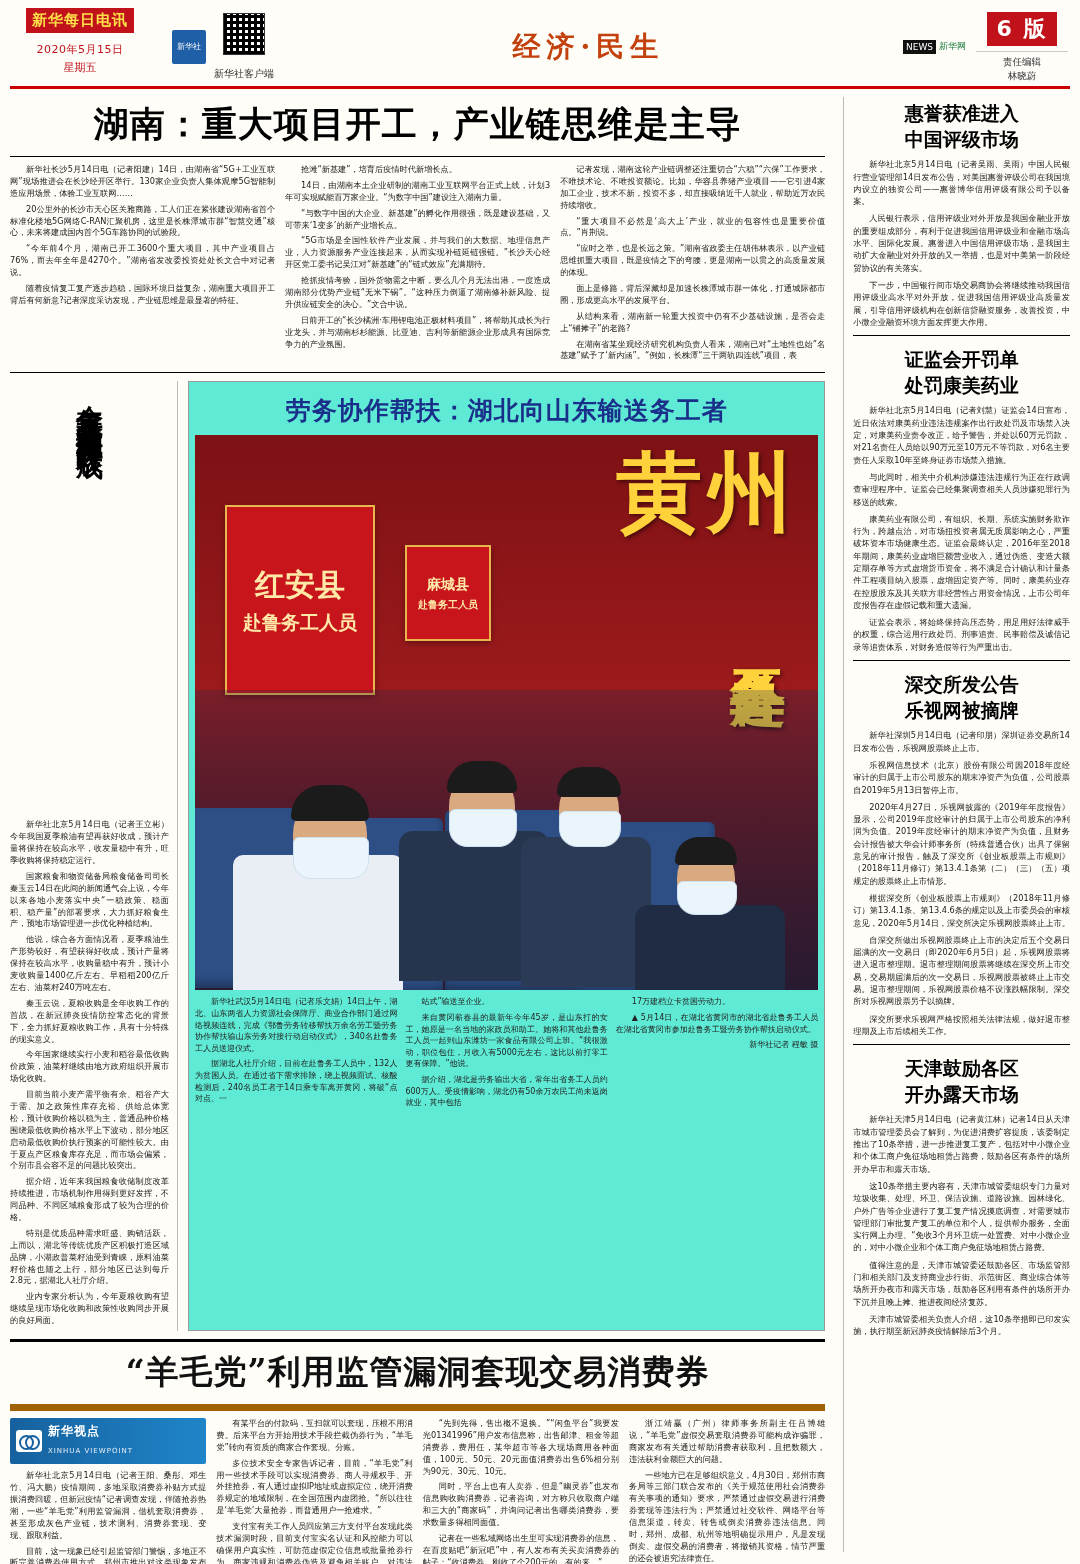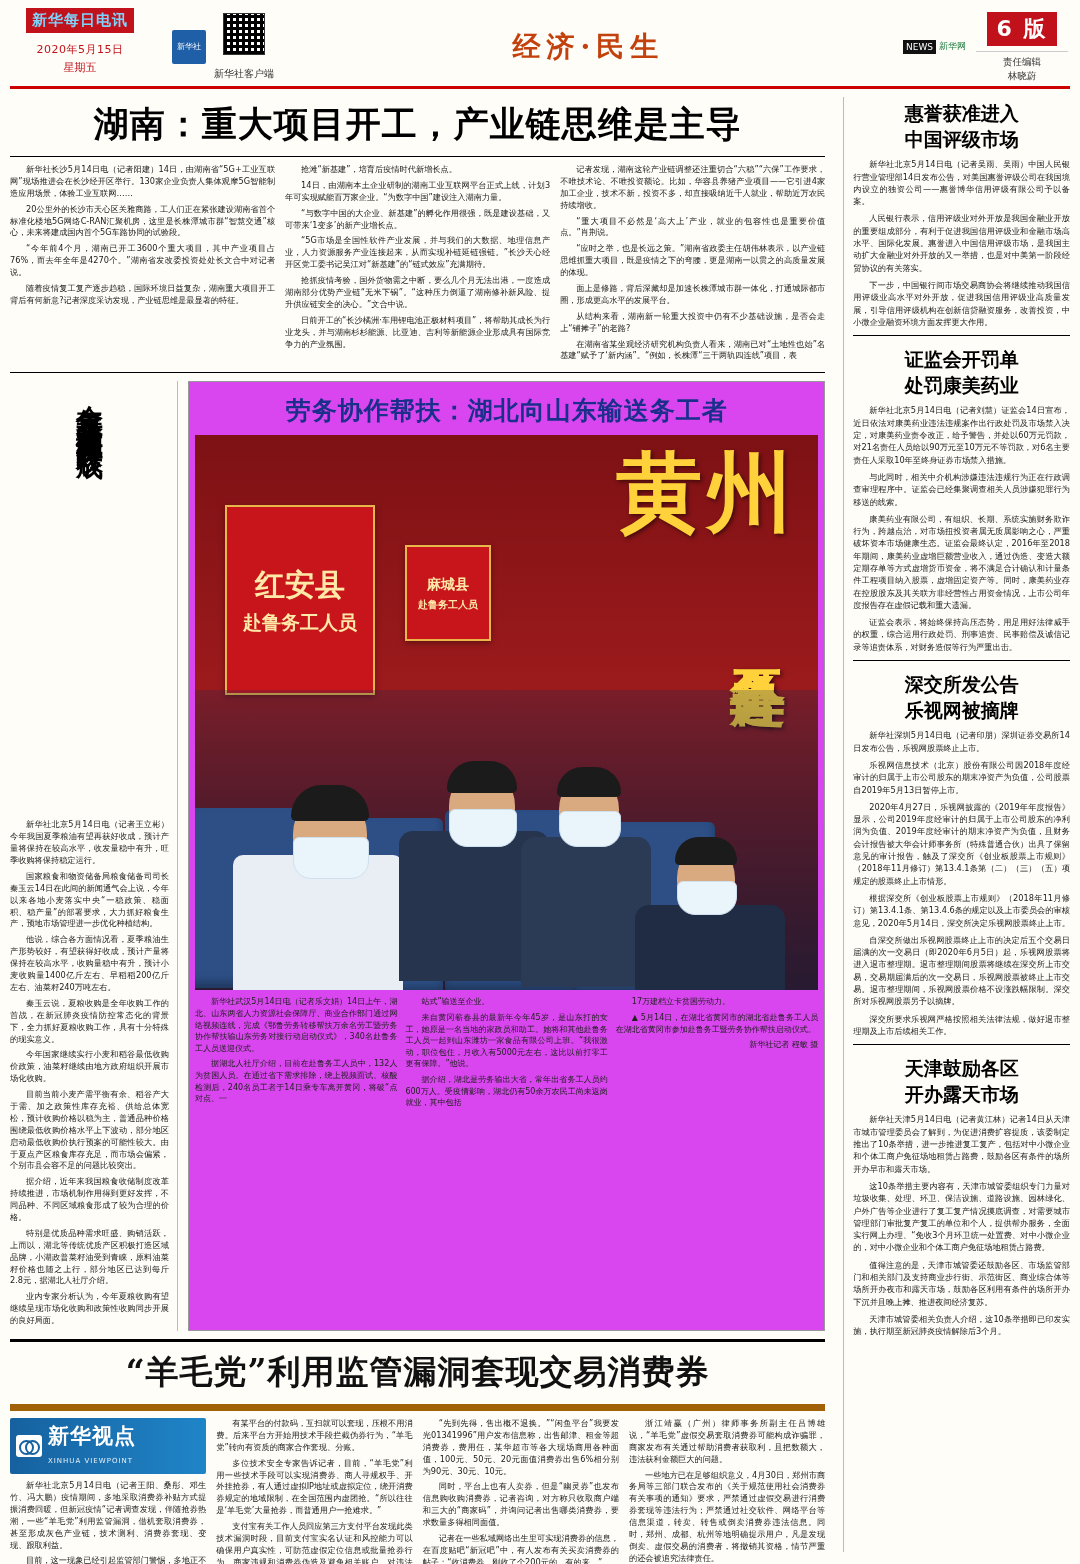--- a/index.html
+++ b/index.html
@@ -8,21 +8,21 @@
     background:#fffdf8;
     font-family:"DejaVu Sans","Liberation Sans",sans-serif;
     color:#111;
     overflow:hidden;
   }
   .page{position:relative;width:1080px;height:1564px;box-sizing:border-box;padding:8px 10px 6px 10px;}
 
   
   .masthead{display:flex;align-items:stretch;height:78px;border-bottom:3px solid #c00;position:relative;}
   .mh-left{width:140px;display:flex;flex-direction:column;align-items:center;justify-content:flex-start;}
-  .mh-logo{background:#c1121c;color:#7dd3fc;font-weight:bold;font-size:15px;letter-spacing:1px;padding:3px 6px;white-space:nowrap;font-family:"DejaVu Sans",sans-serif;}
+  .mh-logo{background:#c1121c;color:#fde047;font-weight:bold;font-size:15px;letter-spacing:1px;padding:3px 6px;white-space:nowrap;font-family:"DejaVu Sans",sans-serif;}
   .mh-date{font-size:11px;color:#c1121c;margin-top:9px;letter-spacing:.5px;}
   .mh-week{font-size:11px;color:#c1121c;margin-top:3px;}
   .mh-qr{display:flex;align-items:center;gap:8px;padding-left:22px;}
   .qr-badge{width:34px;height:34px;background:#1f5fa8;color:#fff;font-size:8px;display:flex;align-items:center;justify-content:center;text-align:center;line-height:1.1;border-radius:2px;}
   .qr-box{width:40px;height:40px;background:
      repeating-linear-gradient(0deg,#000 0 3px,#fff 3px 6px),
      repeating-linear-gradient(90deg,#000 0 3px,transparent 3px 6px);
      background-blend-mode:multiply;border:1px solid #333;}
   .qr-cap{font-size:10px;color:#333;margin-top:12px;text-align:center;}
   .mh-qr-wrap{display:flex;flex-direction:column;align-items:center;justify-content:center;}
@@ -46,21 +46,21 @@
   .cols3{display:flex;gap:10px;margin-top:7px;}
   .cols3 .c{width:calc((100% - 20px)/3);}
   p.art{font-size:8.2px;line-height:1.45;text-align:justify;margin:0 0 4px 0;text-indent:16px;color:#1a1a1a;}
   .sep-line{border-top:1px solid #000;margin:6px 0 0 0;}
 
   
   .mid{display:flex;gap:10px;margin-top:8px;}
   .mid-left{width:168px;border-right:1px solid #bbb;padding-right:8px;box-sizing:border-box;}
   .vtitle{font-family:"DejaVu Serif","Liberation Serif",serif;font-weight:bold;font-size:27px;line-height:1.12;color:#000;writing-mode:vertical-rl;text-orientation:upright;height:430px;letter-spacing:4px;margin:2px auto 6px auto;}
   .vt-wrap{display:flex;justify-content:center;}
-  .mid-right{flex:1;border:1px solid #999;padding:6px;box-sizing:border-box;background:#d946ef;}
+  .mid-right{flex:1;border:1px solid #999;padding:6px;box-sizing:border-box;background:#5eead4;}
   .photo-title{font-family:"DejaVu Serif","Liberation Serif",serif;font-weight:bold;font-size:25px;color:#1a2f8a;text-align:center;padding:6px 0 8px 0;letter-spacing:1px;}
   .photo{height:555px;position:relative;overflow:hidden;background:#8e1418;}
   .cap-cols{display:flex;gap:8px;margin-top:6px;}
   .cap-cols .cc{flex:1;}
   p.cap{font-size:8px;line-height:1.45;text-align:justify;margin:0 0 4px 0;text-indent:16px;color:#222;}
   .cap-credit{font-size:8px;text-align:right;color:#222;margin-top:2px;}
 
   
   .ph-bg{position:absolute;inset:0;background:linear-gradient(180deg,#7d1114 0%,#9c1a1c 45%,#6d0f12 100%);}
   .banner-red{position:absolute;background:#c8151b;border:2px solid #e8b64a;display:flex;align-items:center;justify-content:center;text-align:center;color:#ffe9a8;font-family:"DejaVu Serif",serif;font-weight:bold;box-shadow:0 2px 6px rgba(0,0,0,.35);}
@@ -75,21 +75,21 @@
   .shirt{position:absolute;background:#dfe6ee;border-radius:10px 10px 0 0;}
 
   
   .headline-2{font-family:"DejaVu Serif","Liberation Serif",serif;font-weight:bold;font-size:33px;letter-spacing:1px;text-align:center;padding:8px 0 9px 0;border-top:3px solid #000;border-bottom:7px solid #a16207;margin-top:8px;}
   .bot{display:flex;gap:10px;margin-top:7px;}
   .bot .c{width:calc((100% - 30px)/4);}
   .sv-logo{background:linear-gradient(90deg,#16619f,#1f85c8);color:#fff;padding:7px 6px;display:flex;align-items:center;gap:6px;border-radius:2px;}
   .sv-logo .sv-mark{width:26px;height:22px;background:#fff;border-radius:3px;position:relative;}
   .sv-logo .sv-mark:before{content:"";position:absolute;width:11px;height:11px;border:2px solid #16619f;border-radius:50%;left:3px;top:5px;}
   .sv-logo .sv-mark:after{content:"";position:absolute;width:11px;height:11px;border:2px solid #16619f;border-radius:50%;right:2px;top:5px;}
-  .sv-txt b{font-size:21px;letter-spacing:1px;display:block;line-height:1.1;}
+  .sv-txt b{font-size:12px;letter-spacing:1px;display:block;line-height:1.1;}
   .sv-txt i{font-style:normal;font-size:7px;letter-spacing:1px;opacity:.9;}
 
   
   .rt-title{font-family:"DejaVu Serif","Liberation Serif",serif;font-weight:bold;font-size:19px;line-height:1.35;text-align:center;padding:4px 0 6px 0;color:#000;}
   .rt-rule{border-top:1px solid #000;margin:7px 0 7px 0;}
   p.rt{font-size:8.2px;line-height:1.5;text-align:justify;margin:0 0 5px 0;text-indent:16px;color:#1a1a1a;}
 </style>
 </head>
 <body>
 

